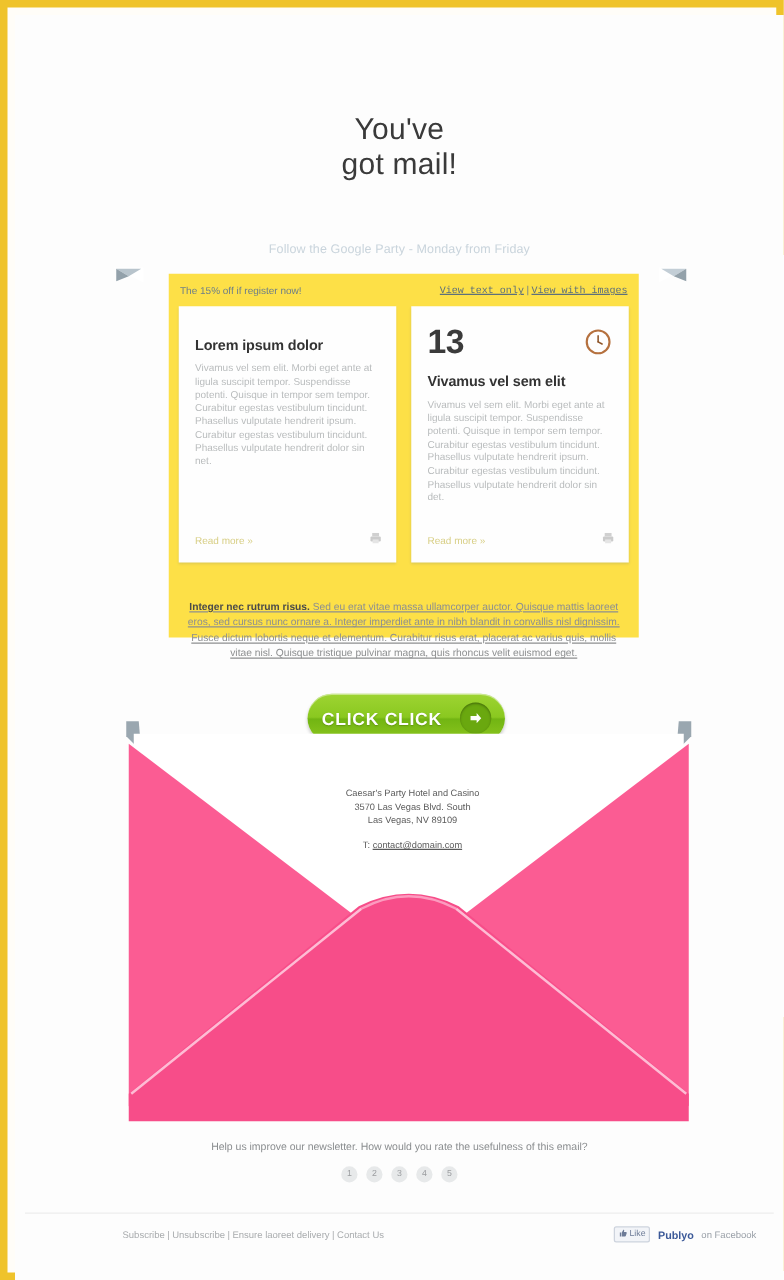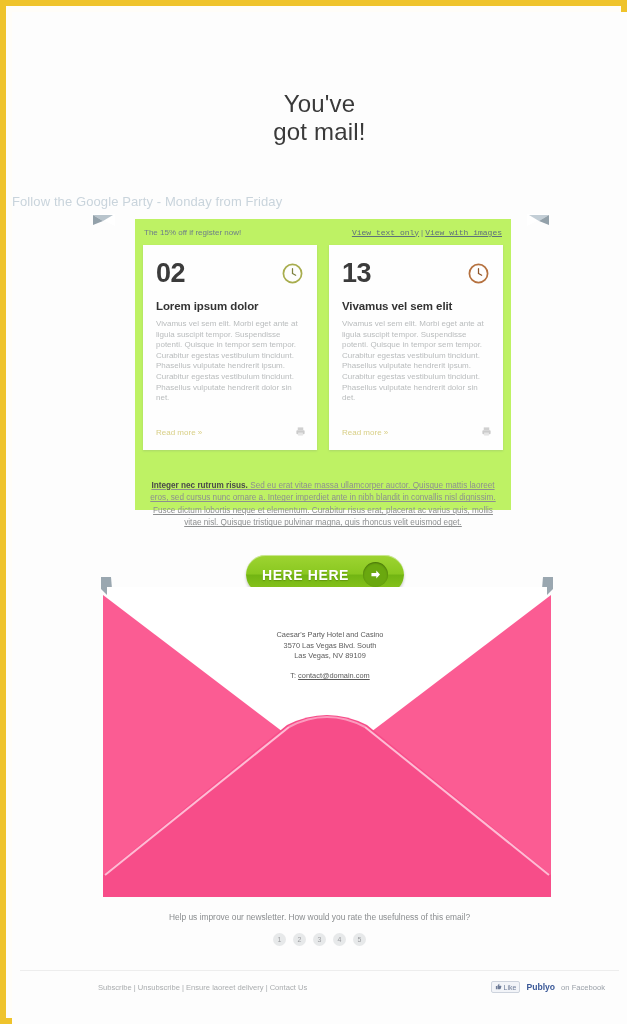--- a/index.html
+++ b/index.html
@@ -46,33 +46,33 @@
     color: #3a3a3a;
     font-weight: 400;
     letter-spacing: 0.2px;
   }
   .header-title .l2 { display: block; }
 
   .preheader-tag {
     position: absolute;
     left: 0; top: 182px;
     width: 615px;
-    text-align: left;
-    font-size: 13px;
+    text-align: center;
+    font-size: 10px;
     color: #c9d4dc;
     letter-spacing: 0.1px;
   }
 
   
   .panel {
     position: absolute;
     left: 123px; top: 207px;
     width: 376px;
     height: 291px;
-    background: #bef264;
+    background: #fde047;
     box-sizing: border-box;
   }
   .panel-bar {
     position: absolute;
     left: 0; top: 0;
     width: 376px;
     height: 26px;
     padding: 0 9px;
     box-sizing: border-box;
     display: flex;
@@ -366,30 +366,20 @@
       <div class="panel-bar">
         <div class="panel-bar-left">The 15% off if register now!</div>
         <div class="panel-bar-right">
           <a href="#">View text only</a><span class="sep">|</span><a href="#">View with images</a>
         </div>
       </div>
 
       <div class="cards">
 
         <div class="card">
-          <div class="card-top">
-            <div class="card-number">02</div>
-            <div class="clock">
-              <svg width="23" height="23" viewBox="0 0 24 24">
-                <circle cx="12" cy="12" r="9.5" fill="none" stroke="#a8ad4e" stroke-width="1.8"></circle>
-                <line x1="12" y1="12" x2="12" y2="7" stroke="#7d8140" stroke-width="1.3" stroke-linecap="round"></line>
-                <line x1="12" y1="12" x2="15.3" y2="13.8" stroke="#7d8140" stroke-width="1.3" stroke-linecap="round"></line>
-              </svg>
-            </div>
-          </div>
           <div class="card-heading">Lorem ipsum dolor</div>
           <div class="card-body">Vivamus vel sem elit. Morbi eget ante at ligula suscipit tempor. Suspendisse potenti. Quisque in tempor sem tempor. Curabitur egestas vestibulum tincidunt. Phasellus vulputate hendrerit ipsum. Curabitur egestas vestibulum tincidunt. Phasellus vulputate hendrerit dolor sin net.</div>
           <div class="card-foot">
             <span class="read-more">Read more »</span>
             <span class="printer-icon">
               <svg width="11" height="11" viewBox="0 0 16 16">
                 <rect x="4" y="2" width="8" height="4" fill="#9a9a9a"></rect>
                 <rect x="2" y="6" width="12" height="6" rx="1.4" fill="#8e8e8e"></rect>
                 <rect x="4.5" y="9.5" width="7" height="4.5" fill="#c9c9c9"></rect>
               </svg>
@@ -423,21 +413,21 @@
         </div>
 
       </div>
     </div>
 
     <div class="lead">
       <b>Integer nec rutrum risus.</b><span> Sed eu erat vitae massa ullamcorper auctor. Quisque mattis laoreet eros, sed cursus nunc ornare a. Integer imperdiet ante in nibh blandit in convallis nisl dignissim. Fusce dictum lobortis neque et elementum. Curabitur risus erat, placerat ac varius quis, mollis vitae nisl. Quisque tristique pulvinar magna, quis rhoncus velit euismod eget.</span>
     </div>
 
     <div class="cta">
-      <span class="cta-label">HERE HERE</span>
+      <span class="cta-label">CLICK CLICK</span>
       <span class="cta-arrow">
         <svg width="13" height="13" viewBox="0 0 16 16">
           <polygon points="3,6 9,6 9,3 13.5,8 9,13 9,10 3,10" fill="#ffffff"></polygon>
         </svg>
       </span>
     </div>
 
     <div class="envelope">
       <svg width="460" height="325" viewBox="0 0 460 325">
 

